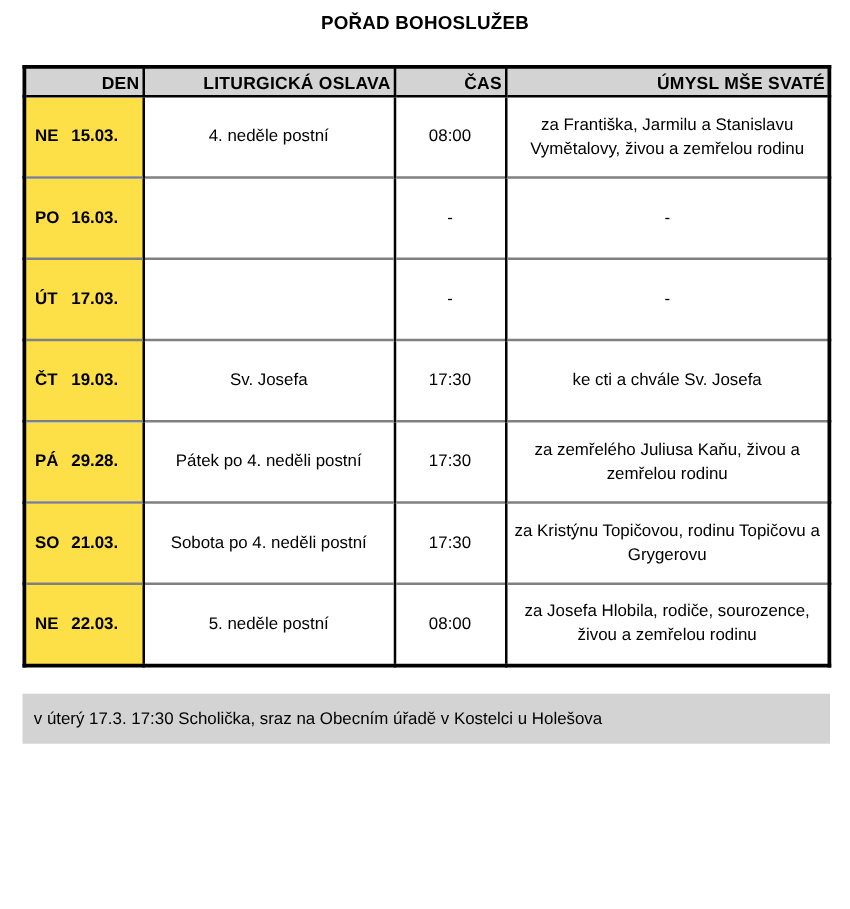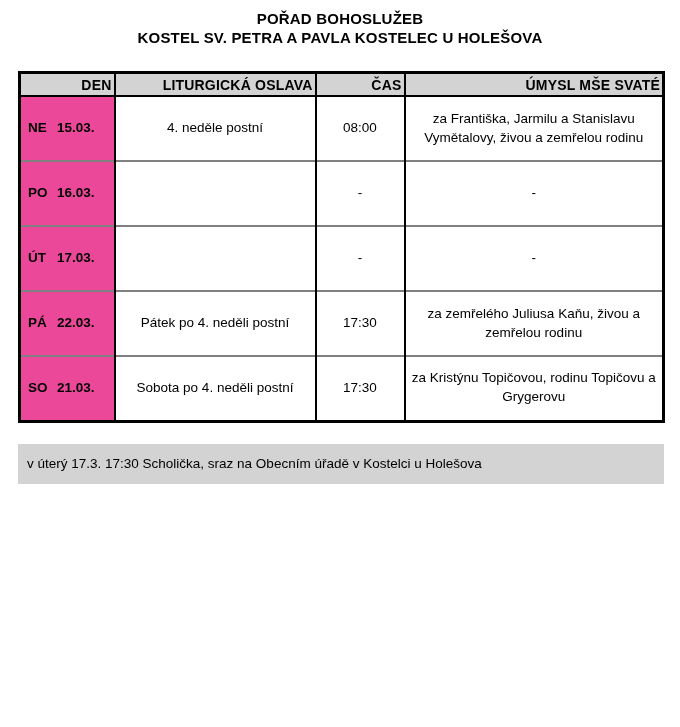--- a/index.html
+++ b/index.html
@@ -64,21 +64,21 @@
     font-size: 13.5px;
     text-align: center;
     vertical-align: middle;
     padding: 2px 4px;
     line-height: 1.4;
     overflow: hidden;
   }
   td:first-child { border-left: none; }
   tbody tr:first-child td { border-top: none; }
   td.day-cell {
-    background: #ec4899;
+    background: #fde047;
     font-weight: bold;
     text-align: left;
     padding-left: 7px;
     white-space: nowrap;
   }
   .day-abbr {
     display: inline-block;
     min-width: 29px;
   }
   .footer-bar {
@@ -93,21 +93,20 @@
     font-size: 13.5px;
   }
 </style>
 </head>
 <body>
 
 <div class="page">
 
   <div class="doc-header">
     <div class="doc-title">POŘAD BOHOSLUŽEB</div>
-    <div class="doc-title">KOSTEL SV. PETRA A PAVLA KOSTELEC U HOLEŠOVA</div>
   </div>
 
   <table class="schedule">
     <colgroup>
       <col class="c-day">
         <col class="c-cel">
         <col class="c-time">
         <col class="c-int">
     </colgroup>
     <thead>
@@ -131,29 +130,41 @@
         <td>-</td>
         <td>-</td>
       </tr>
       <tr>
         <td class="day-cell"><span class="day-abbr">ÚT</span><span>17.03.</span></td>
         <td></td>
         <td>-</td>
         <td>-</td>
       </tr>
       <tr>
-        <td class="day-cell"><span class="day-abbr">PÁ</span><span>22.03.</span></td>
+        <td class="day-cell"><span class="day-abbr">ČT</span><span>19.03.</span></td>
+        <td>Sv. Josefa</td>
+        <td>17:30</td>
+        <td>ke cti a chvále Sv. Josefa</td>
+      </tr>
+      <tr>
+        <td class="day-cell"><span class="day-abbr">PÁ</span><span>29.28.</span></td>
         <td>Pátek po 4. neděli postní</td>
         <td>17:30</td>
         <td>za zemřelého Juliusa Kaňu, živou a zemřelou rodinu</td>
       </tr>
       <tr>
         <td class="day-cell"><span class="day-abbr">SO</span><span>21.03.</span></td>
         <td>Sobota po 4. neděli postní</td>
         <td>17:30</td>
         <td>za Kristýnu Topičovou, rodinu Topičovu a Grygerovu</td>
       </tr>
+      <tr>
+        <td class="day-cell"><span class="day-abbr">NE</span><span>22.03.</span></td>
+        <td>5. neděle postní</td>
+        <td>08:00</td>
+        <td>za Josefa Hlobila, rodiče, sourozence, živou a zemřelou rodinu</td>
+      </tr>
     </tbody>
   </table>
 
   <div class="footer-bar">v úterý 17.3. 17:30 Scholička, sraz na Obecním úřadě v Kostelci u Holešova</div>
 
 </div>
 
 </body></html>

